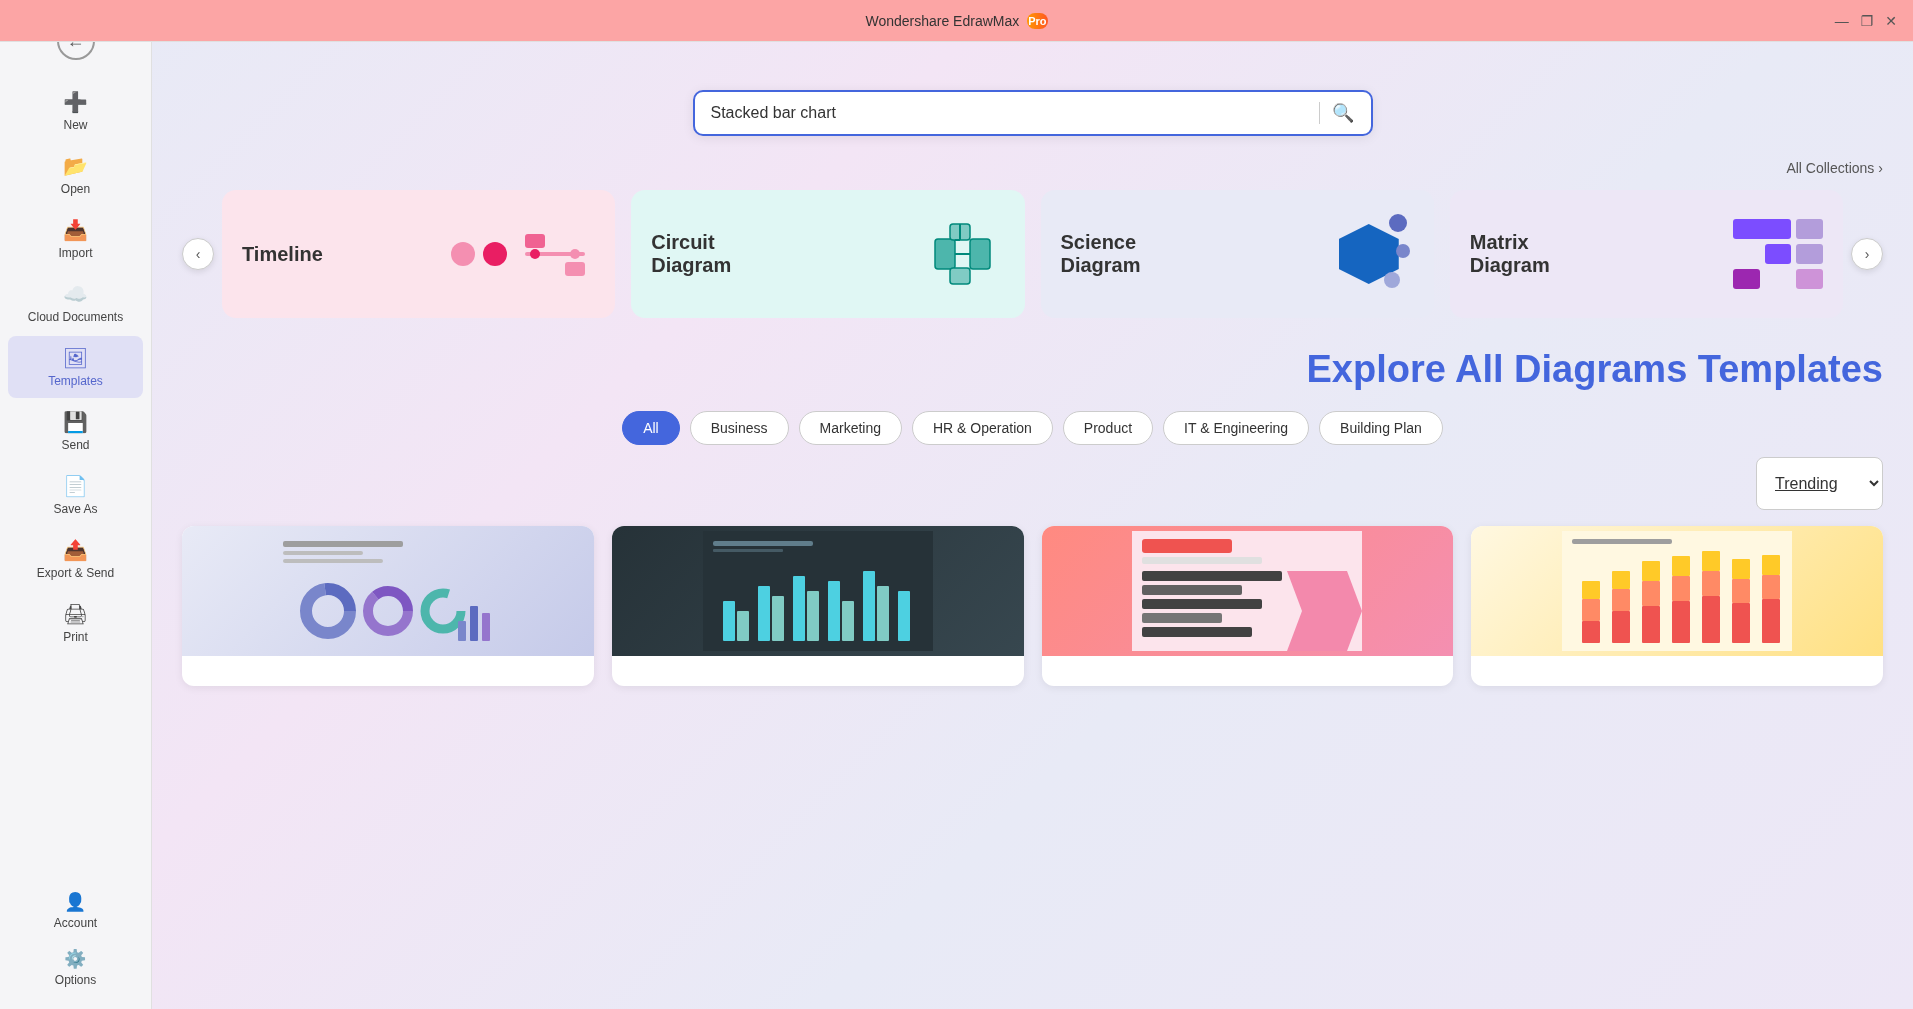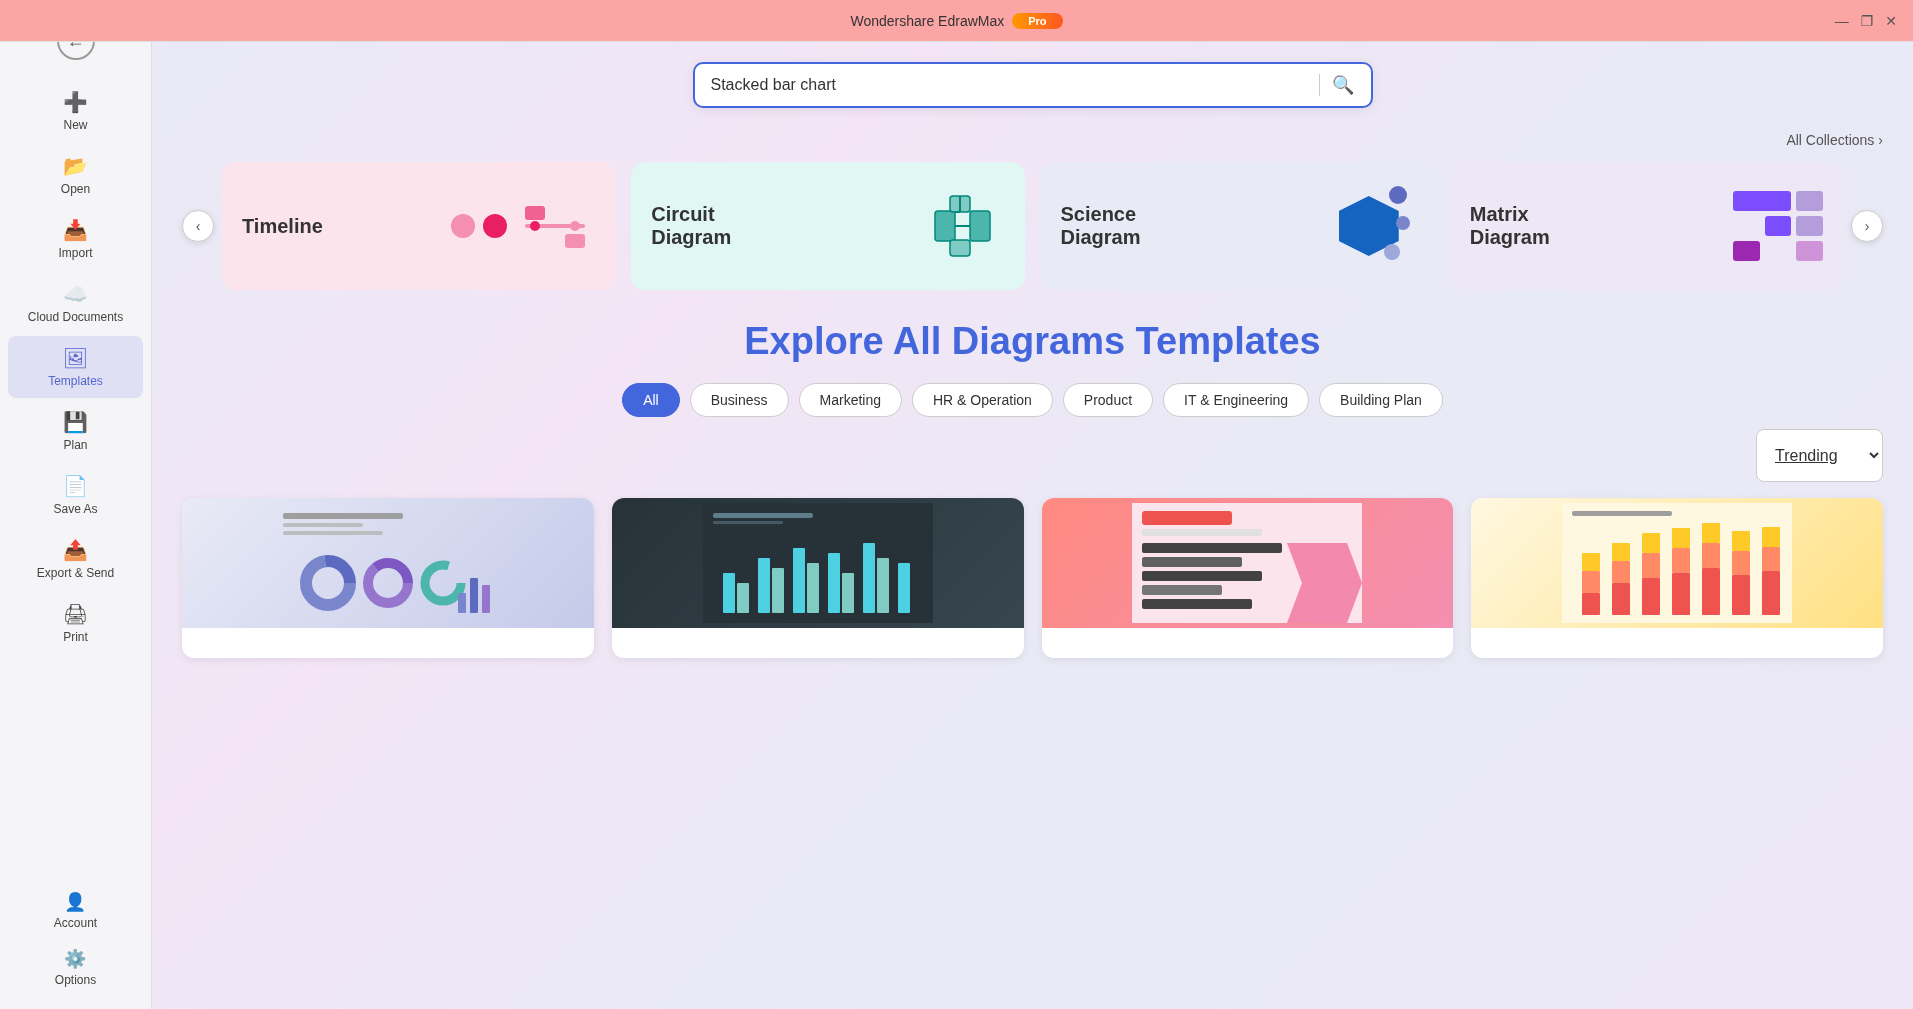--- a/index.html
+++ b/index.html
@@ -49,20 +49,21 @@
     .sidebar-item .icon { font-size: 20px; }
     .sidebar-item .label { font-size: 12px; text-align: center; }
     .sidebar-spacer { flex: 1; }
 
     
     .main {
       flex: 1;
       background: linear-gradient(135deg, #e8eaf6 0%, #f3e5f5 30%, #e8eaf6 60%, #ede7f6 100%);
       overflow-y: auto;
       position: relative;
+      margin-top: 28px;
     }
 
     
     .titlebar {
       position: fixed;
       top: 0; left: 0; right: 0;
       height: 42px;
       background: #fca5a5;
       display: flex;
       align-items: center;
@@ -74,21 +75,21 @@
       font-size: 14px;
       color: #333;
       display: flex;
       align-items: center;
       gap: 8px;
     }
     .pro-badge {
       background: linear-gradient(90deg, #ff9800, #ff5722);
       color: white;
       font-size: 11px;
-      padding: 2px 16px;
+      padding: 2px 1px;
       border-radius: 10px;
       font-weight: 600;
     }
     .titlebar-controls {
       position: absolute;
       right: 16px;
       display: flex;
       gap: 12px;
       align-items: center;
     }
@@ -186,21 +187,21 @@
     .template-card.purple { background: #ede7f6; }
     .template-card-title { font-size: 20px; font-weight: 700; color: #333; }
 
     
     .timeline-icon { display: flex; gap: 8px; align-items: center; }
     .dot-big { width: 24px; height: 24px; border-radius: 50%; }
     .dot-pink1 { background: #f48fb1; }
     .dot-pink2 { background: #e91e63; }
 
     
-    .explore-section { text-align: center; margin-bottom: 20px; }
+    .explore-section { text-align: right; margin-bottom: 20px; }
     .explore-title { font-size: 38px; font-weight: 700; color: #222; }
     .explore-title span { color: #4466dd; }
 
     
     .filter-chips {
       display: flex;
       justify-content: center;
       flex-wrap: wrap;
       gap: 28px;
       margin-bottom: 12px;
@@ -323,21 +324,21 @@
       <div class="sidebar-item">
       <span class="icon">☁️</span>
       <span class="label">Cloud Documents</span>
     </div>
       <div class="sidebar-item active">
       <span class="icon">🖼</span>
       <span class="label">Templates</span>
     </div>
       <div class="sidebar-item">
       <span class="icon">💾</span>
-      <span class="label">Plan</span>
+      <span class="label">Send</span>
     </div>
       <div class="sidebar-item">
       <span class="icon">📄</span>
       <span class="label">Save As</span>
     </div>
       <div class="sidebar-item">
       <span class="icon">📤</span>
       <span class="label">Export &amp; Send</span>
     </div>
       <div class="sidebar-item">

